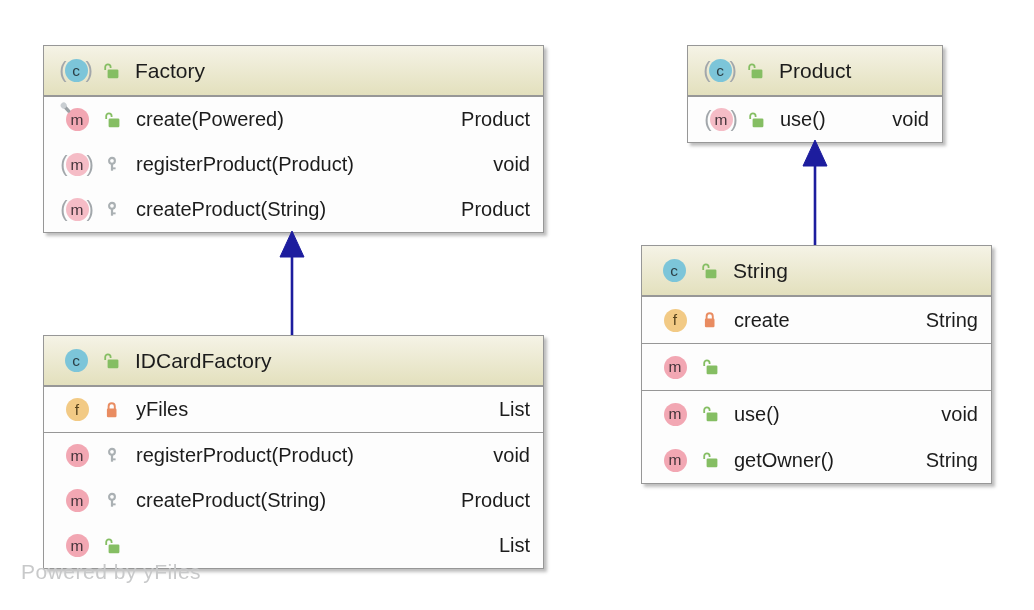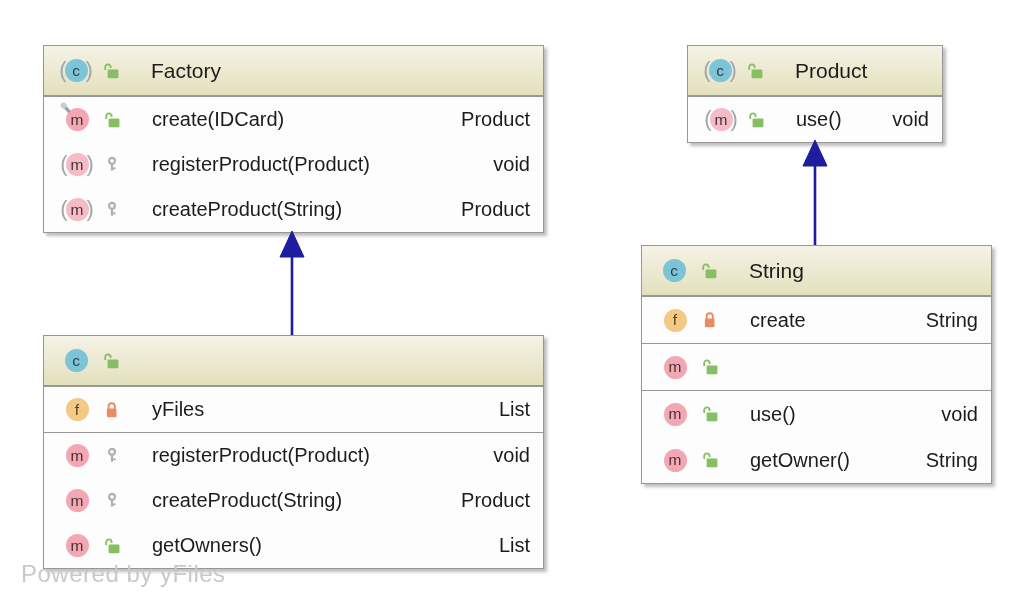--- a/index.html
+++ b/index.html
@@ -25,38 +25,38 @@
   }
   .row{
     height:45px;display:flex;align-items:center;
     padding:0 13px;font-size:20px;
   }
   .idcard .row{height:46px;}
   .sect{border-top:1.5px solid #979797;}
   .sect:first-of-type{border-top:none;}
   .icon1{width:40px;min-width:40px;display:flex;align-items:center;justify-content:center;}
   .icon2{width:26px;min-width:26px;display:flex;align-items:center;justify-content:center;margin-left:2px;}
-  .lbl{margin-left:27px;white-space:nowrap;}
+  .lbl{margin-left:11px;white-space:nowrap;}
   .typ{margin-left:auto;white-space:nowrap;padding-left:20px;}
   .badge{
     width:23px;height:23px;border-radius:50%;
     display:flex;align-items:center;justify-content:center;
     font-size:15.5px;color:#3a3a3a;line-height:1;
   }
   .badge.cls{background:#7cc5d9;color:#2c3f46;}
   .badge.mth{background:#f2a7b3;color:#44343a;}
   .badge.mth-a{background:#f5bcc6;color:#44343a;}
   .badge.fld{background:#f2ca85;color:#57431c;}
   .paren{color:#a2a7ab;font-size:22px;line-height:1;margin:0 -2px;padding-bottom:2px;}
   .pinwrap{position:relative;display:inline-flex;}
   .pin{position:absolute;left:-6px;top:-7px;}
   .edge{position:absolute;}
   .watermark{
     position:absolute;left:21px;top:560px;z-index:10;
-    font-size:24px;color:#c8c9ca;letter-spacing:0.5px;white-space:nowrap;
+    font-size:21px;color:#c8c9ca;letter-spacing:0.5px;white-space:nowrap;
   }
   svg{display:block;}
 </style>
 </head>
 <body>
 
 <div class="box" style="left:43px;top:45px;width:501px;">
   <div class="hdr">
     <span class="icon1">
         <span class="paren">(</span>
@@ -85,21 +85,21 @@
               </svg>
             </span>
           </span>
         </span>
       <span class="icon2">
         <svg width="18" height="18" viewBox="0 0 18 18">
             <path d="M3.2 8 V5 a2.7 2.7 0 0 1 5.4 0 V6" fill="none" stroke="#85be63" stroke-width="1.8"></path>
             <rect x="5.6" y="7.6" width="10.8" height="8.6" rx="1.2" fill="#85be63"></rect>
           </svg>
       </span>
-      <span class="lbl">create(IDCard)</span>
+      <span class="lbl">create(Powered)</span>
       <span class="typ">Product</span>
     </div>
     <div class="row">
       <span class="icon1">
           <span class="paren">(</span>
           <span class="badge mth-a">m</span>
           <span class="paren">)</span>
         </span>
       <span class="icon2">
         <svg width="18" height="18" viewBox="0 0 18 18">
@@ -168,20 +168,21 @@
   <div class="hdr">
     <span class="icon1">
         <span class="badge cls">c</span>
       </span>
     <span class="icon2">
       <svg width="18" height="18" viewBox="0 0 18 18">
           <path d="M3.2 8 V5 a2.7 2.7 0 0 1 5.4 0 V6" fill="none" stroke="#85be63" stroke-width="1.8"></path>
           <rect x="5.6" y="7.6" width="10.8" height="8.6" rx="1.2" fill="#85be63"></rect>
         </svg>
     </span>
+    <span class="lbl">IDCardFactory</span>
   </div>
   <div class="sect">
     <div class="row">
       <span class="icon1">
           <span class="badge fld">f</span>
         </span>
       <span class="icon2">
         <svg width="18" height="18" viewBox="0 0 18 18">
             <path d="M5.6 8 V5.4 a3.1 3.1 0 0 1 6.2 0 V8" fill="none" stroke="#e98c61" stroke-width="1.9"></path>
             <rect x="3.9" y="7.6" width="9.6" height="8.6" rx="1.2" fill="#e98c61"></rect>
@@ -223,21 +224,20 @@
     <div class="row">
       <span class="icon1">
           <span class="badge mth">m</span>
         </span>
       <span class="icon2">
         <svg width="18" height="18" viewBox="0 0 18 18">
             <path d="M3.2 8 V5 a2.7 2.7 0 0 1 5.4 0 V6" fill="none" stroke="#85be63" stroke-width="1.8"></path>
             <rect x="5.6" y="7.6" width="10.8" height="8.6" rx="1.2" fill="#85be63"></rect>
           </svg>
       </span>
-      <span class="lbl">getOwners()</span>
       <span class="typ">List</span>
     </div>
   </div>
 </div>
 
 <div class="box idcard" style="left:641px;top:245px;width:351px;">
   <div class="hdr">
     <span class="icon1">
         <span class="badge cls">c</span>
       </span>

